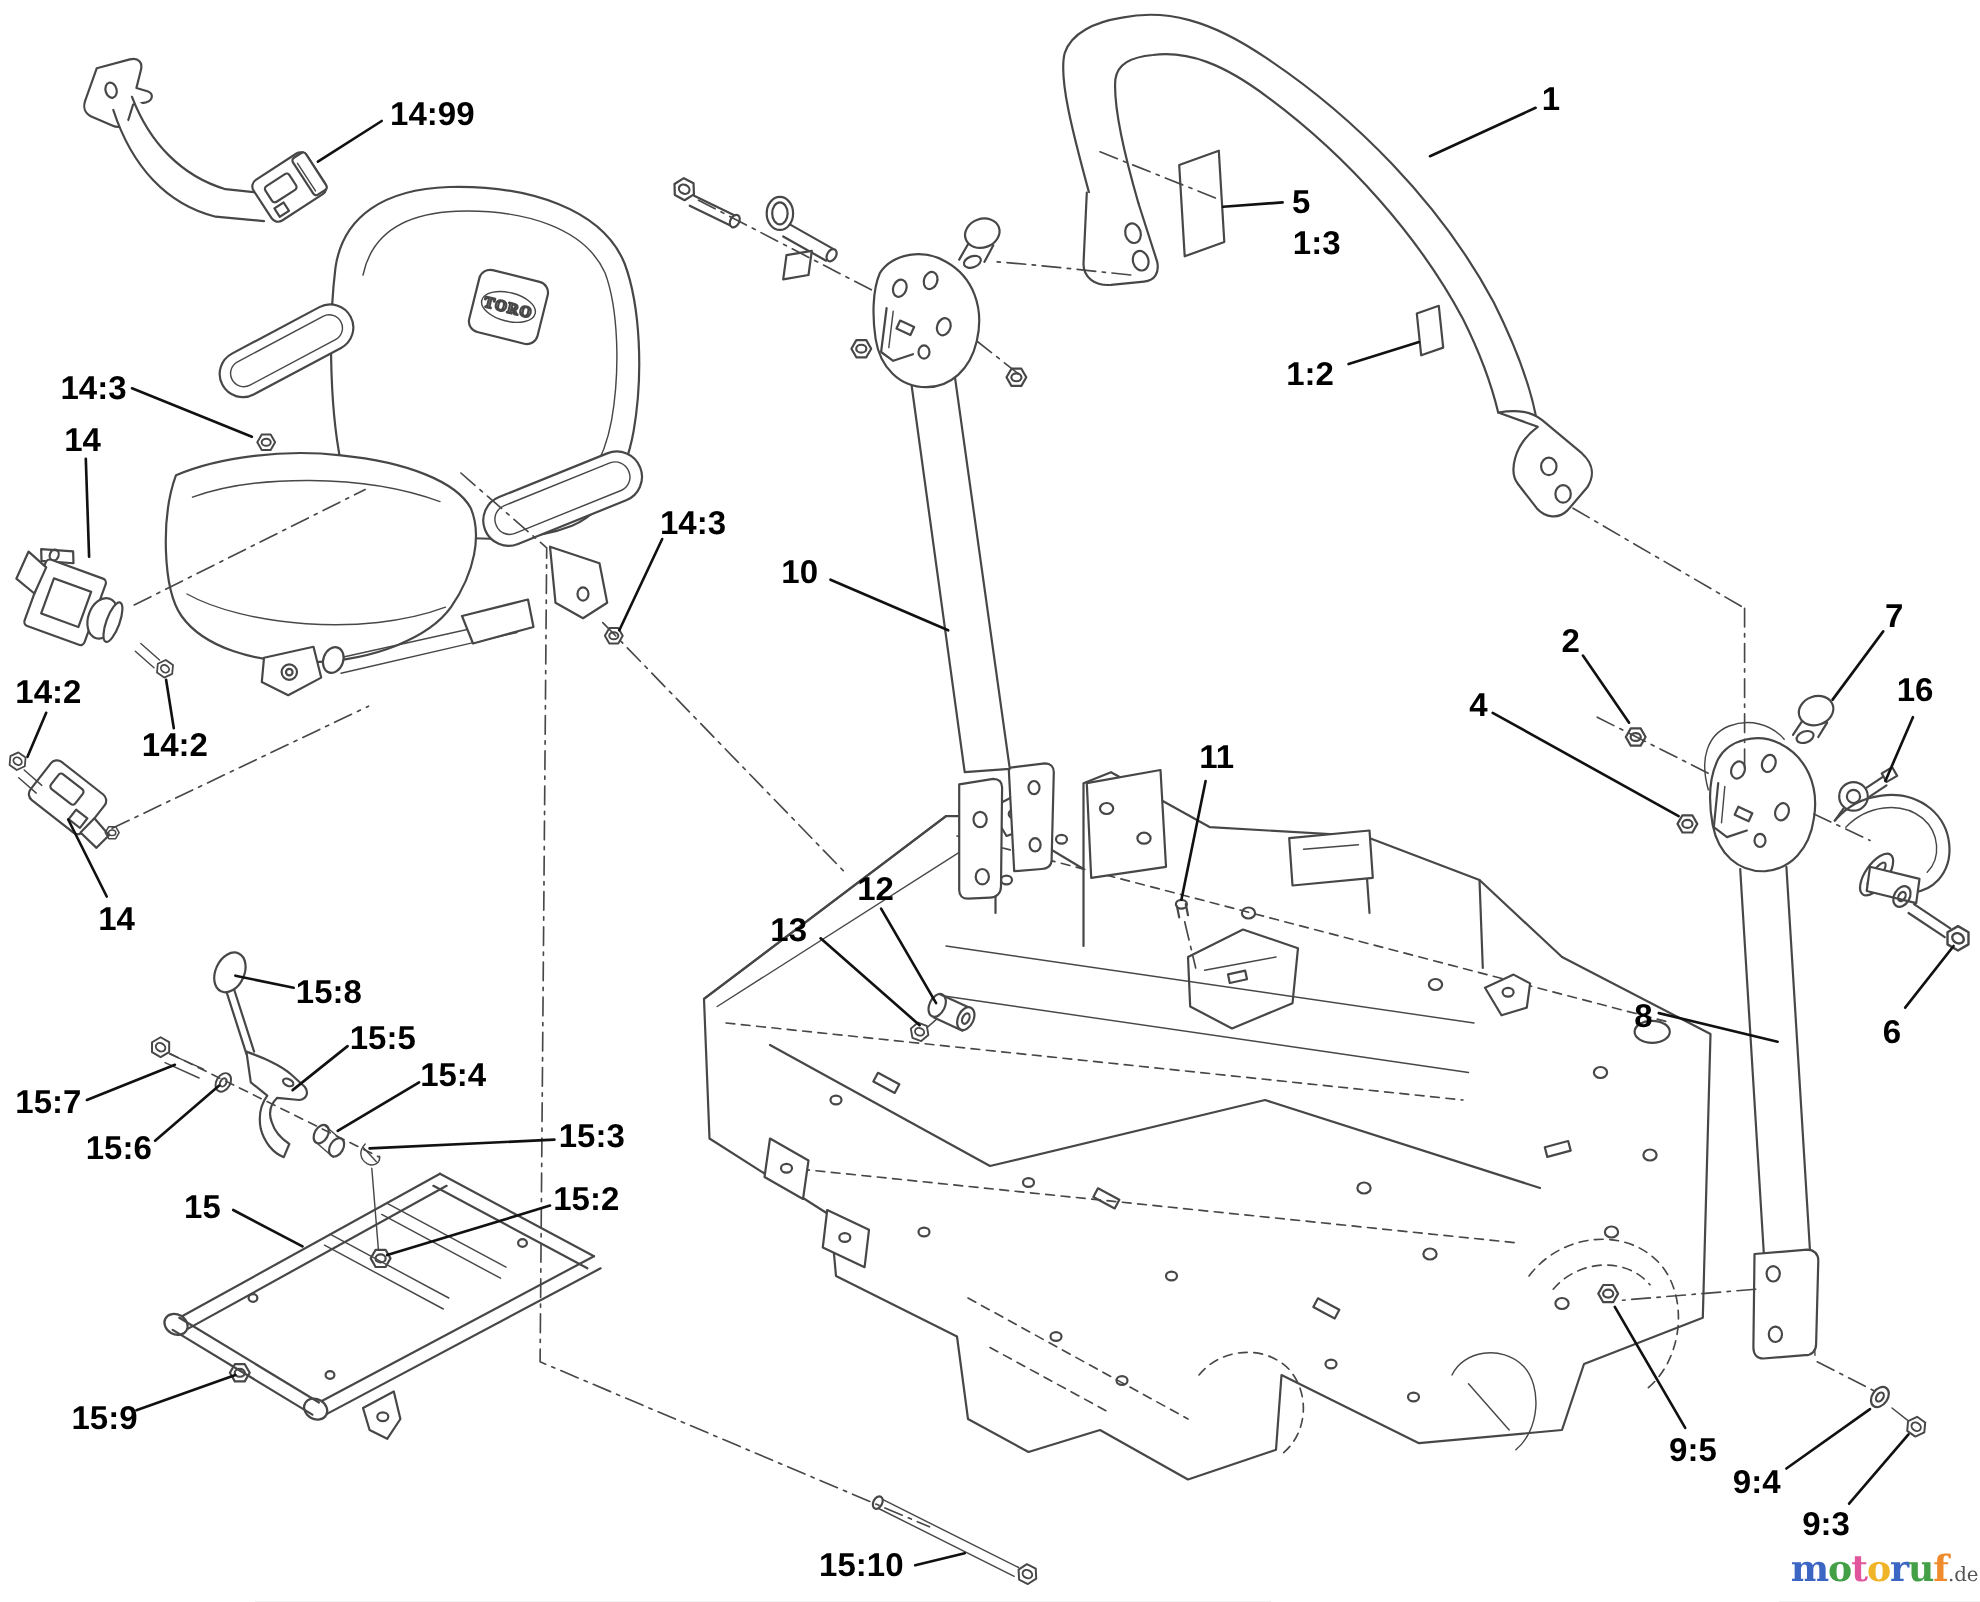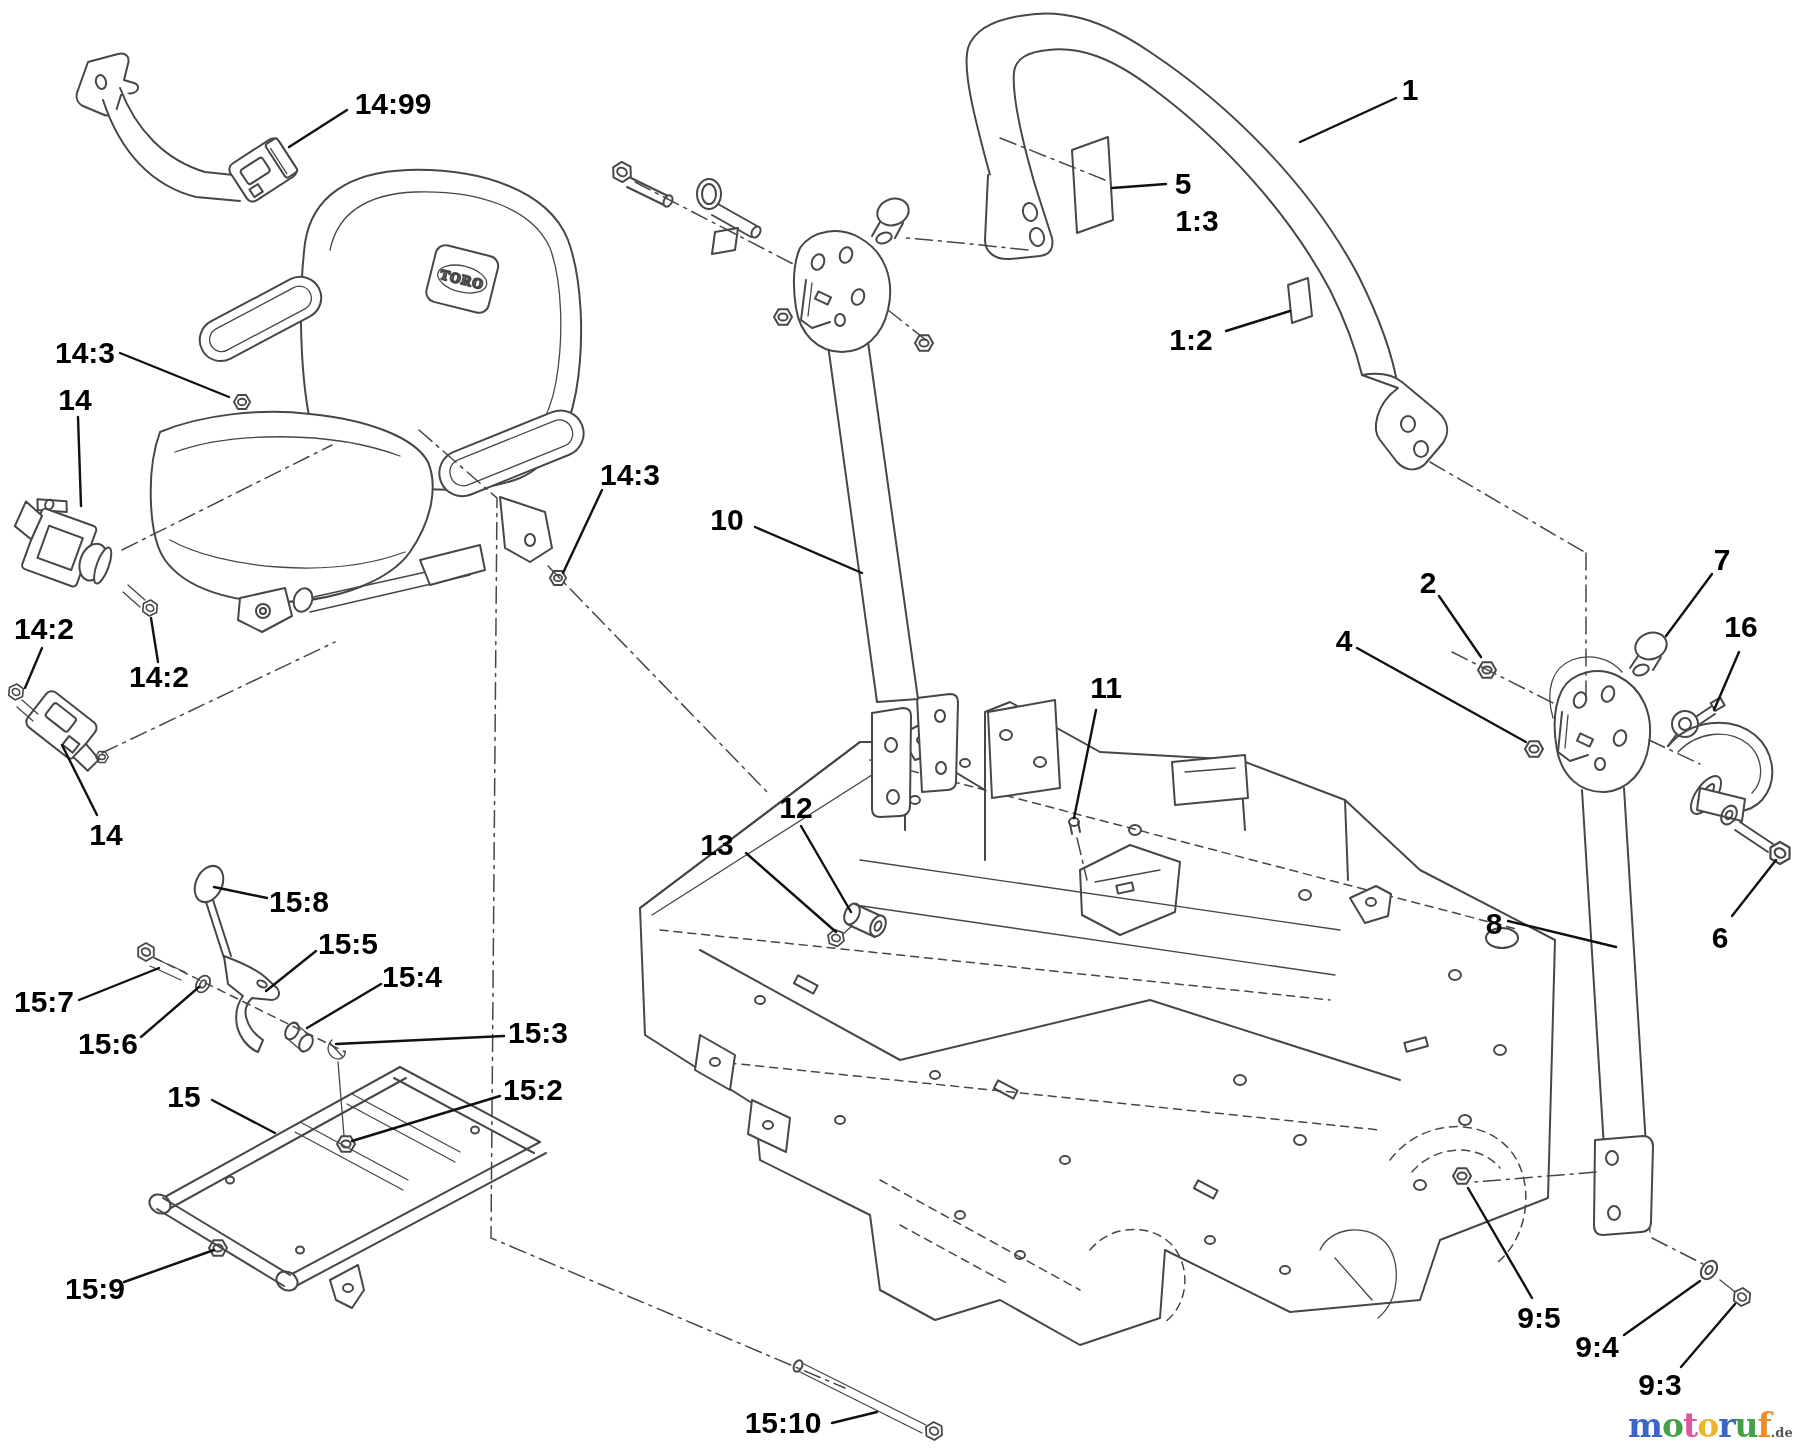--- a/index.html
+++ b/index.html
@@ -10,21 +10,21 @@
   #artwork *{fill:none;stroke:#474747;stroke-width:2;stroke-linecap:round;stroke-linejoin:round;}
   #artwork .fw{fill:#ffffff;}
   #artwork .thin{stroke-width:1.3;}
   #artwork .dash{stroke-dasharray:8 6;stroke-width:1.5;}
   #artwork .dashdot{stroke-dasharray:17 6 3 6;stroke-width:1.5;}
   #labels-layer text{font:bold 30px "Liberation Sans",sans-serif;fill:#000;}
   #labels-layer polyline{fill:none;stroke:#111;stroke-width:2.4;stroke-linecap:round;}
   .toro-text{font:bold 14px "Liberation Serif",serif;fill:#474747;letter-spacing:1px;stroke:none;}
   .watermark{position:absolute;left:1628px;top:1406px;white-space:nowrap;
              font:bold 33px "DejaVu Serif",serif;letter-spacing:-1px;}
-  .watermark .suffix{font-size:13px;font-weight:bold;letter-spacing:0;}
+  .watermark .suffix{font-size:18px;font-weight:normal;letter-spacing:0;}
 </style>
 </head>
 <body>
 
 <div class="stage">
 
 <svg class="art" width="1800" height="1456" viewBox="0 0 1800 1456">
   <defs>
     <g id="nut">
           <polygon points="9,0 4.5,7.8 -4.5,7.8 -9,0 -4.5,-7.8 4.5,-7.8" class="fw"></polygon>

